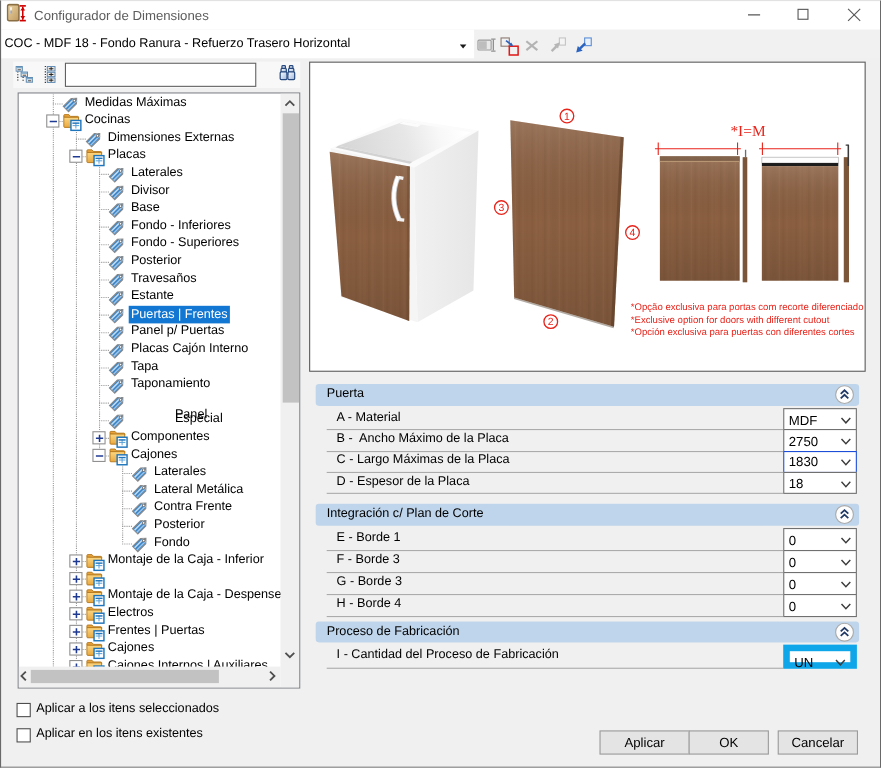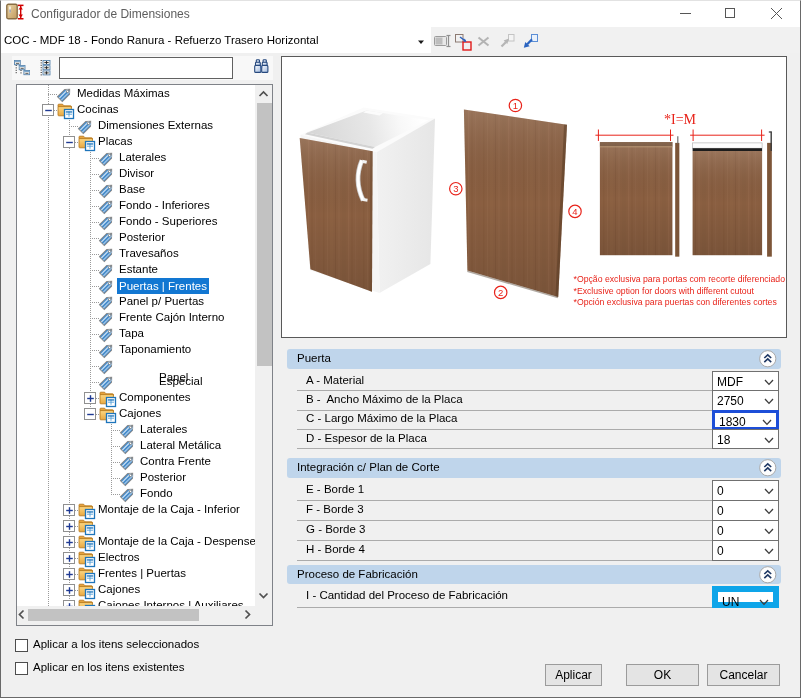--- a/index.html
+++ b/index.html
@@ -267,21 +267,21 @@
     <div class="abs ti" style="left:102px;top:65px;">Laterales</div>
     <div class="abs ti" style="left:102px;top:81px;">Divisor</div>
     <div class="abs ti" style="left:102px;top:97px;">Base</div>
     <div class="abs ti" style="left:102px;top:113px;">Fondo - Inferiores</div>
     <div class="abs ti" style="left:102px;top:129px;">Fondo - Superiores</div>
     <div class="abs ti" style="left:102px;top:145px;">Posterior</div>
     <div class="abs ti" style="left:102px;top:161px;">Travesaños</div>
     <div class="abs ti" style="left:102px;top:177px;">Estante</div>
     <div class="abs ti" style="left:100px;top:192.5px;background:#1277d2;color:#fff;padding:1px 2px;line-height:14px;">Puertas | Frentes</div>
     <div class="abs ti" style="left:102px;top:209px;">Panel p/ Puertas</div>
-    <div class="abs ti" style="left:102px;top:225px;">Frente Cajón Interno</div>
+    <div class="abs ti" style="left:102px;top:225px;">Placas Cajón Interno</div>
     <div class="abs ti" style="left:102px;top:241px;">Tapa</div>
     <div class="abs ti" style="left:102px;top:257px;">Taponamiento</div>
     <div class="abs ti" style="left:102px;top:285px;margin-left:40px;">Panel</div>
     <div class="abs ti" style="left:102px;top:289px;margin-left:40px;">Especial</div>
     <div class="abs ti" style="left:102px;top:305px;">Componentes</div>
     <div class="abs ti" style="left:102px;top:321px;">Cajones</div>
     <div class="abs ti" style="left:123px;top:337px;">Laterales</div>
     <div class="abs ti" style="left:123px;top:353px;">Lateral Metálica</div>
     <div class="abs ti" style="left:123px;top:369px;">Contra Frente</div>
     <div class="abs ti" style="left:123px;top:385px;">Posterior</div>
@@ -306,21 +306,21 @@
 <g stroke="#505050" stroke-width="1.7" fill="none">
 <path d="M6.5 4.5 L2.5 8.5 L6.5 12.5"></path>
 <path d="M228.5 4.5 L232.5 8.5 L228.5 12.5"></path>
 </g>
     </svg>
 </div>
 <div class="abs" style="left:15px;top:639px;width:13px;height:13px;background:#fff;border:1px solid #4d4d4d;box-sizing:border-box;"></div>
 <div class="abs t115" style="left:33px;top:638px;">Aplicar a los itens seleccionados</div>
 <div class="abs" style="left:15px;top:662px;width:13px;height:13px;background:#fff;border:1px solid #4d4d4d;box-sizing:border-box;"></div>
 <div class="abs t115" style="left:33px;top:661px;">Aplicar en los itens existentes</div>
-<div class="abs" style="left:545px;top:664px;width:57px;height:22px;background:#e4e4e4;border:1px solid #9b9b9b;box-sizing:border-box;text-align:center;line-height:20px;font-size:12px;">Aplicar</div>
+<div class="abs" style="left:545px;top:664px;width:82px;height:22px;background:#e4e4e4;border:1px solid #9b9b9b;box-sizing:border-box;text-align:center;line-height:20px;font-size:12px;">Aplicar</div>
 <div class="abs" style="left:626px;top:664px;width:73px;height:22px;background:#e4e4e4;border:1px solid #9b9b9b;box-sizing:border-box;text-align:center;line-height:20px;font-size:12px;">OK</div>
 <div class="abs" style="left:707px;top:664px;width:73px;height:22px;background:#e4e4e4;border:1px solid #9b9b9b;box-sizing:border-box;text-align:center;line-height:20px;font-size:12px;">Cancelar</div>
 <div class="abs" style="left:281px;top:56px;width:506px;height:282px;background:#fff;border:1px solid #595959;box-sizing:border-box;"></div>
 <svg class="abs" style="left:282px;top:57px" width="504" height="280" viewBox="0 0 504 280">
 <defs>
 <pattern id="wood" width="40" height="300" patternUnits="userSpaceOnUse">
  <rect width="40" height="300" fill="#8a5f41"></rect>
  <rect x="1" width="1.5" height="300" fill="#7f5637" opacity="0.4"></rect>
  <rect x="5" width="1" height="300" fill="#966b4d" opacity="0.4"></rect>
  <rect x="8" width="3" height="300" fill="#8e6345" opacity="0.35"></rect>
@@ -438,23 +438,23 @@
     </svg>
 </div>
 <div class="abs t115" style="left:306px;top:393.0px;">B -&nbsp; Ancho Máximo de la Placa</div>
 <div class="abs" style="left:297px;top:409.7px;width:415px;height:1px;background:#ababab;"></div>
 <div class="abs" style="left:712px;top:390.3px;width:67px;height:20.3px;background:#fff;border:1px solid #707070;box-sizing:border-box;">
 <div class="t12" style="position:absolute;left:4px;top:2.7px;">2750</div>
 <svg style="position:absolute;right:4px;top:6.7px" width="10" height="7" viewBox="0 0 10 7">
       <path d="M1 1 L5 5.4 L9 1" fill="none" stroke="#3c3c3c" stroke-width="1.3"></path>
     </svg>
 </div>
-<div class="abs t115" style="left:306px;top:412.3px;">C - Largo Máximo de la Placa</div>
+<div class="abs t115" style="left:306px;top:412.3px;">C - Largo Máximas de la Placa</div>
 <div class="abs" style="left:297px;top:429.0px;width:415px;height:1px;background:#ababab;"></div>
-<div class="abs" style="left:712px;top:409.7px;width:67px;height:20.3px;background:#fff;border:3px solid #1d4ed8;box-sizing:border-box;">
+<div class="abs" style="left:712px;top:409.7px;width:67px;height:20.3px;background:#fff;border:1px solid #1d4ed8;box-sizing:border-box;">
 <div class="t12" style="position:absolute;left:4px;top:2.7px;">1830</div>
 <svg style="position:absolute;right:4px;top:6.7px" width="10" height="7" viewBox="0 0 10 7">
       <path d="M1 1 L5 5.4 L9 1" fill="none" stroke="#3c3c3c" stroke-width="1.3"></path>
     </svg>
 </div>
 <div class="abs t115" style="left:306px;top:431.7px;">D - Espesor de la Placa</div>
 <div class="abs" style="left:297px;top:448.3px;width:415px;height:1px;background:#ababab;"></div>
 <div class="abs" style="left:712px;top:429.0px;width:67px;height:20.3px;background:#fff;border:1px solid #707070;box-sizing:border-box;">
 <div class="t12" style="position:absolute;left:4px;top:2.7px;">18</div>
 <svg style="position:absolute;right:4px;top:6.7px" width="10" height="7" viewBox="0 0 10 7">

